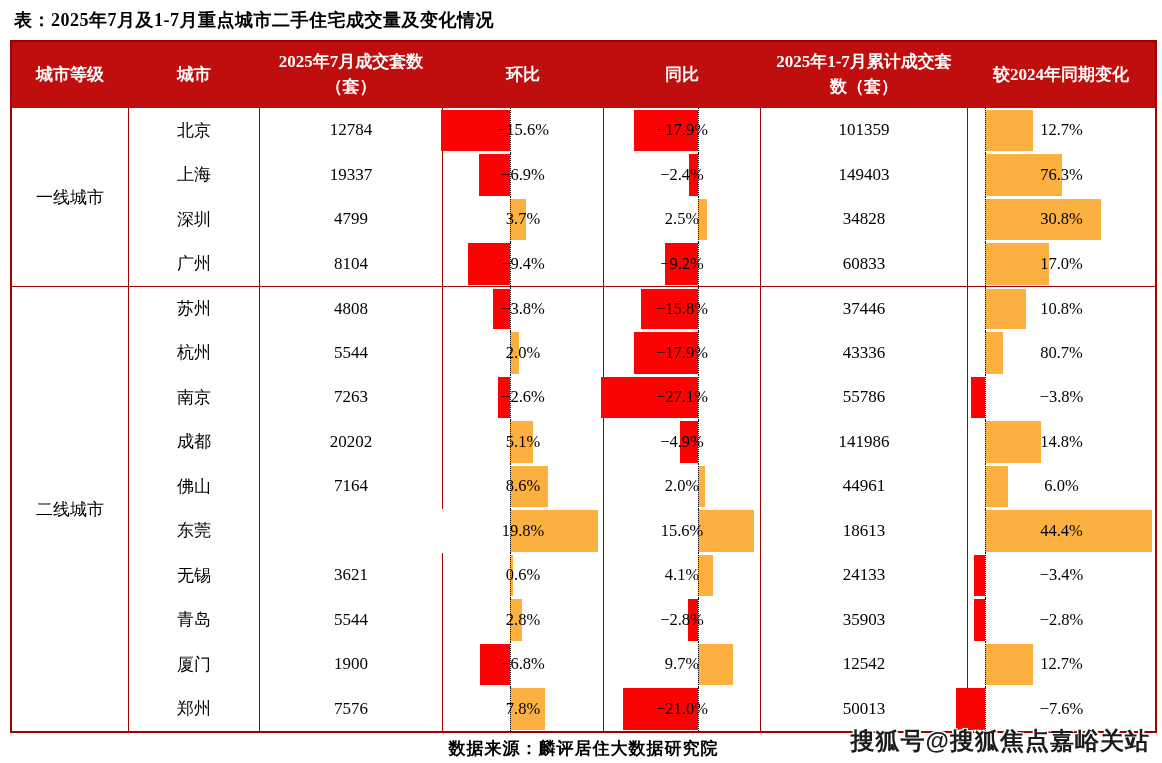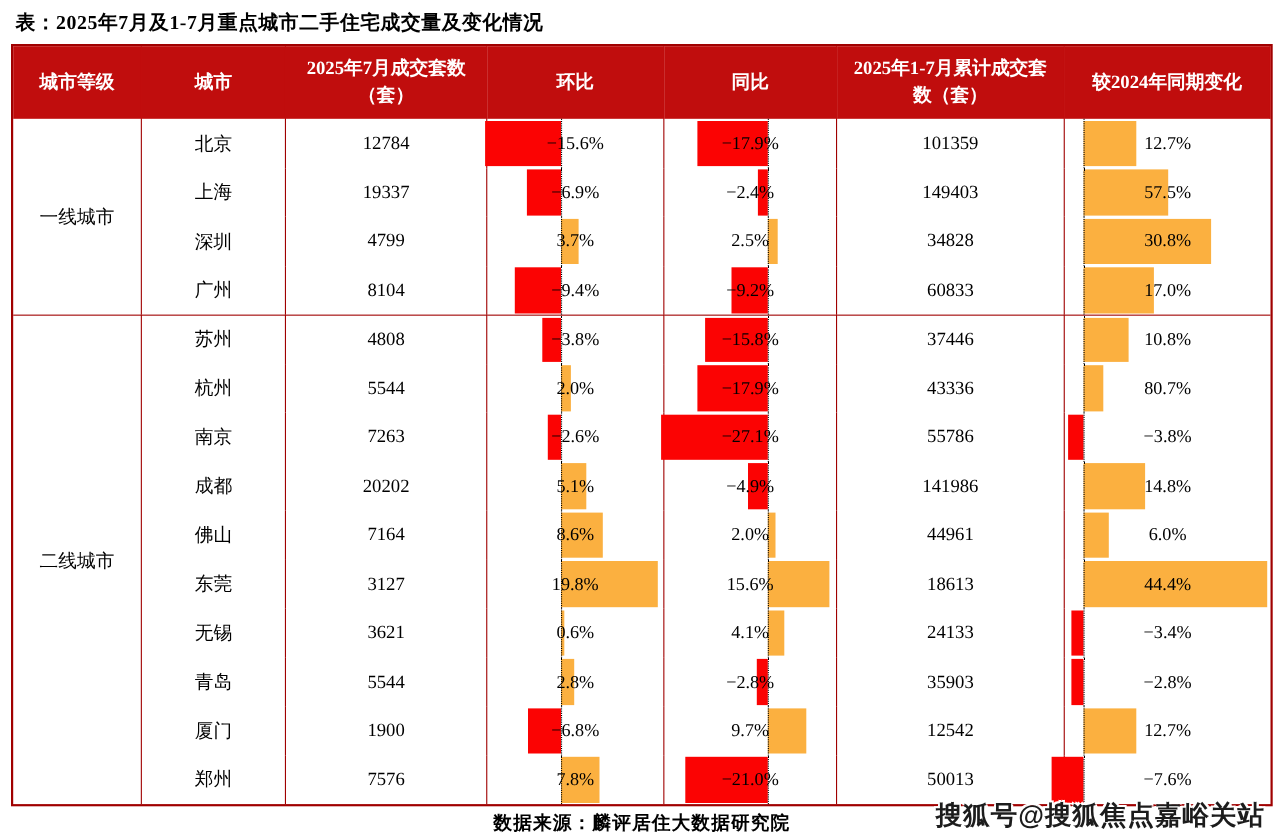--- a/index.html
+++ b/index.html
@@ -73,21 +73,21 @@
         </div>
         <div class="cell bar-cell" style="grid-area: 3 / 5;">
           <div class="bar neg" style="width: 8.592px; left: 85.408px;"></div>
           <div class="baseline" style="left: 94px;"></div>
           <span class="pct">−2.4%</span>
         </div>
         <div class="cell " style="grid-area: 3 / 6;">149403</div>
         <div class="cell bar-cell last-col" style="grid-area: 3 / 7;">
           <div class="bar pos" style="width: 77.08px; left: 17px;"></div>
           <div class="baseline" style="left: 17px;"></div>
-          <span class="pct">57.5%</span>
+          <span class="pct">76.3%</span>
         </div>
         <div class="cell " style="grid-area: 4 / 2;">深圳</div>
         <div class="cell " style="grid-area: 4 / 3;">4799</div>
         <div class="cell bar-cell" style="grid-area: 4 / 4;">
           <div class="bar pos" style="width: 16.465px; left: 67px;"></div>
           <div class="baseline" style="left: 67px;"></div>
           <span class="pct">3.7%</span>
         </div>
         <div class="cell bar-cell" style="grid-area: 4 / 5;">
           <div class="bar pos" style="width: 8.95px; left: 94px;"></div>
@@ -203,21 +203,20 @@
           <div class="baseline" style="left: 94px;"></div>
           <span class="pct">2.0%</span>
         </div>
         <div class="cell " style="grid-area: 10 / 6;">44961</div>
         <div class="cell bar-cell last-col" style="grid-area: 10 / 7;">
           <div class="bar pos" style="width: 22.56px; left: 17px;"></div>
           <div class="baseline" style="left: 17px;"></div>
           <span class="pct">6.0%</span>
         </div>
         <div class="cell " style="grid-area: 11 / 2;">东莞</div>
-        <div class="cell " style="grid-area: 11 / 3;">3127</div>
         <div class="cell bar-cell" style="grid-area: 11 / 4;">
           <div class="bar pos" style="width: 88.11px; left: 67px;"></div>
           <div class="baseline" style="left: 67px;"></div>
           <span class="pct">19.8%</span>
         </div>
         <div class="cell bar-cell" style="grid-area: 11 / 5;">
           <div class="bar pos" style="width: 55.848px; left: 94px;"></div>
           <div class="baseline" style="left: 94px;"></div>
           <span class="pct">15.6%</span>
         </div>

